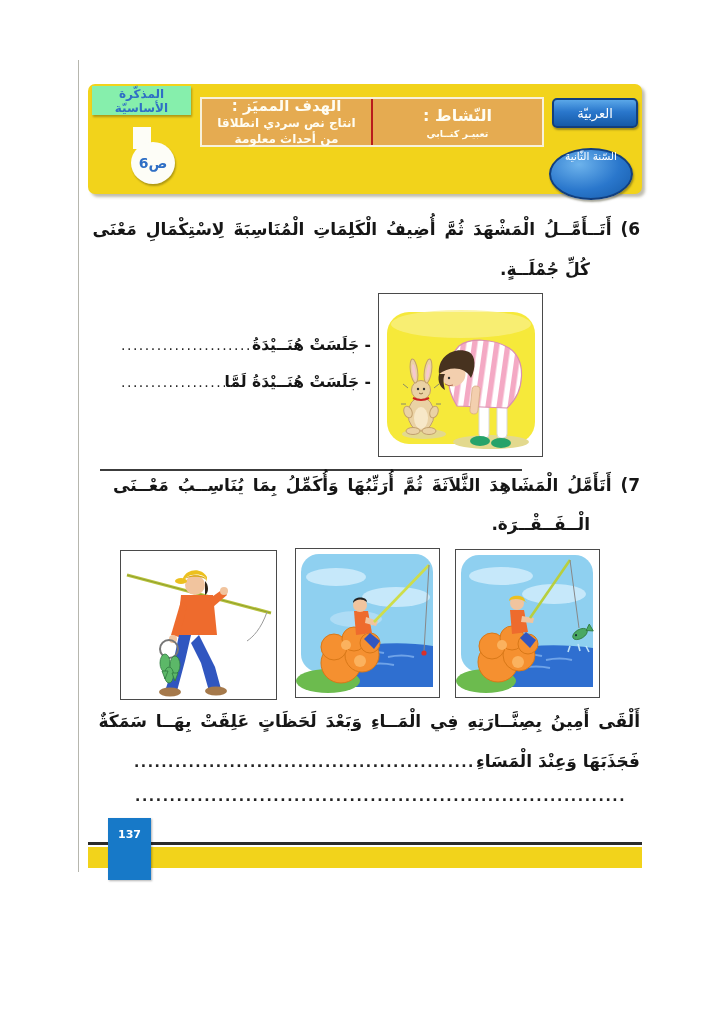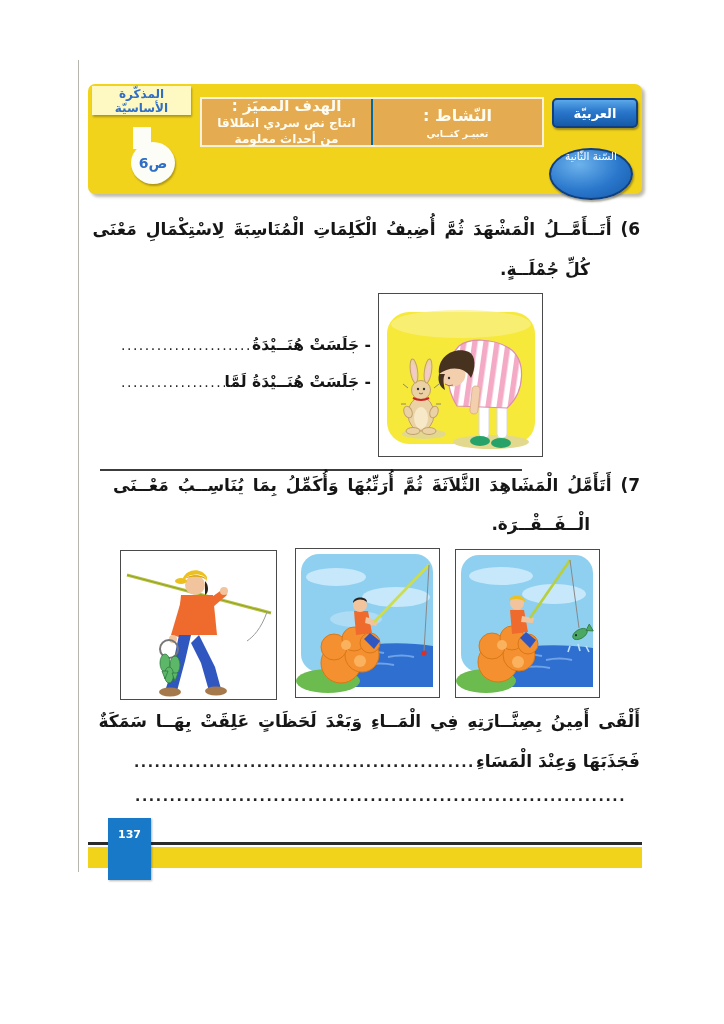--- a/index.html
+++ b/index.html
@@ -7,40 +7,40 @@
        font-family:"DejaVu Sans",sans-serif;}
   #page{position:relative;width:724px;height:1024px;background:#fff;}
 
   
   .edge-line{position:absolute;left:78px;top:60px;width:1px;height:812px;background:#b6b6ae;}
 
   
   .hdr{position:absolute;left:88px;top:84px;width:554px;height:110px;
        background:#f2d31b;border-radius:7px;
        box-shadow:3px 3px 3px rgba(140,135,110,.55);}
-  .memo-rect{position:absolute;left:92px;top:86px;width:99px;height:29px;background:#fef9c3;
+  .memo-rect{position:absolute;left:92px;top:86px;width:99px;height:29px;background:#86efac;
        box-shadow:1px 2px 2px rgba(0,0,0,.28);display:flex;align-items:center;justify-content:center;
        color:#2f6fc5;font-weight:700;font-size:12px;text-align:center;direction:rtl;z-index:3;}
   .memo-stem{position:absolute;left:133px;top:127px;width:18px;height:22px;background:#fdfdf7;z-index:2;}
   .memo-circle{position:absolute;left:131px;top:142px;width:44px;height:42px;border-radius:50%;
        background:#fdfdf7;box-shadow:1px 2px 2px rgba(0,0,0,.28);display:flex;align-items:center;
        justify-content:center;color:#2f6fc5;font-weight:700;font-size:14px;direction:rtl;z-index:3;}
   .panel{position:absolute;left:200px;top:97px;width:344px;height:50px;background:#e5ab51;
        border:2px solid #f8f1da;display:flex;direction:ltr;box-sizing:border-box;}
   .panel .cell{flex:1;display:flex;flex-direction:column;align-items:center;justify-content:center;
        color:#fffdf2;direction:rtl;text-align:center;}
-  .panel .cell+.cell{border-left:2px solid #0369a1;}
+  .panel .cell+.cell{border-left:2px solid #b91c1c;}
   .obj-title{font-size:15px;font-weight:700;}
   .obj-small{font-size:12px;font-weight:700;line-height:1.35;}
   .act-title{font-size:16px;font-weight:700;margin-bottom:3px;}
   .act-sub{font-size:9.5px;font-weight:700;}
   .badge-rect{position:absolute;left:552px;top:98px;width:86px;height:30px;box-sizing:border-box;
        background:linear-gradient(180deg,#5aa7e8 0%,#2a77cc 45%,#155aa8 100%);
        border:2px solid #123f7e;border-radius:5px;display:flex;align-items:center;justify-content:center;
-       color:#fff;font-weight:700;font-size:13px;direction:rtl;box-shadow:1px 2px 2px rgba(60,60,30,.45);}
+       color:#fff;font-weight:400;font-size:13px;direction:rtl;box-shadow:1px 2px 2px rgba(60,60,30,.45);}
   .badge-ellipse{position:absolute;left:549px;top:148px;width:84px;height:52px;box-sizing:border-box;
        background:radial-gradient(ellipse at 35% 30%,#6db3ec 0%,#2a77cc 55%,#155aa8 100%);
        border:2px solid #123f7e;border-radius:50%;display:flex;align-items:flex-start;justify-content:center;
        color:#fff;font-weight:400;font-size:10.5px;direction:rtl;box-shadow:1px 2px 2px rgba(60,60,30,.45);}
 
   
   .ar{direction:rtl;color:#161616;font-weight:700;white-space:nowrap;}
   .l1{position:absolute;right:84px;font-size:17px;word-spacing:3px;text-align:right;margin-left:44px;}
   .l2{position:absolute;right:134px;font-size:17px;}
   .blank-row{position:absolute;display:flex;direction:rtl;align-items:baseline;font-size:15.5px;}

